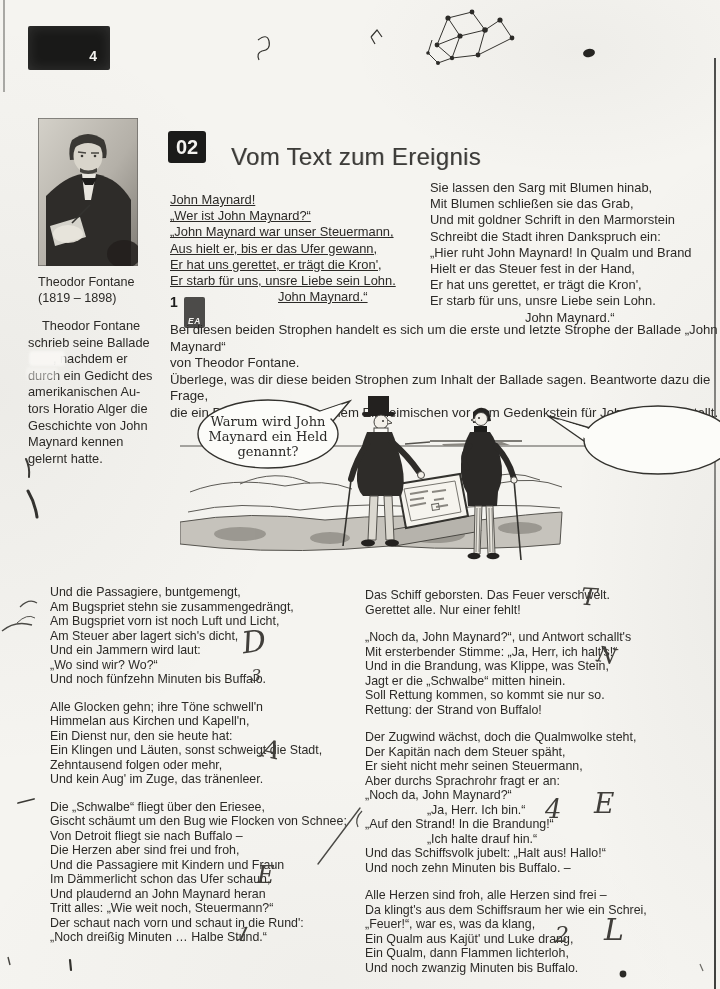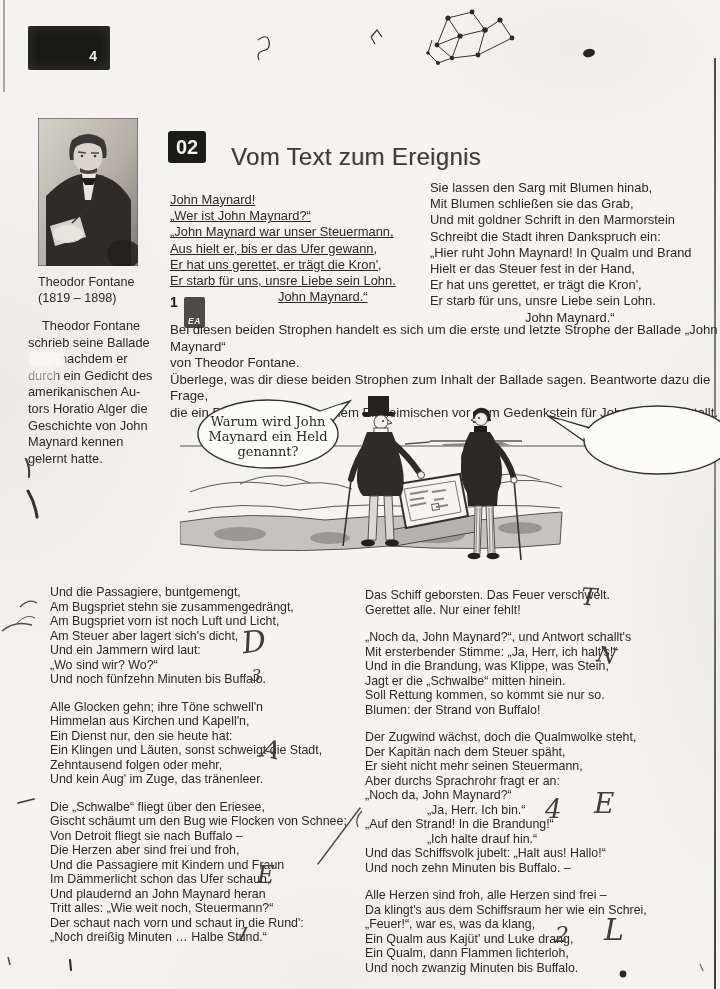--- a/index.html
+++ b/index.html
@@ -298,21 +298,21 @@
     <div class="stanza">
         <div class="poem-line">Das Schiff geborsten. Das Feuer verschwelt.</div>
         <div class="poem-line">Gerettet alle. Nur einer fehlt!</div>
       </div>
     <div class="stanza">
         <div class="poem-line">„Noch da, John Maynard?“, und Antwort schallt's</div>
         <div class="poem-line">Mit ersterbender Stimme: „Ja, Herr, ich halt's!“</div>
         <div class="poem-line">Und in die Brandung, was Klippe, was Stein,</div>
         <div class="poem-line">Jagt er die „Schwalbe“ mitten hinein.</div>
         <div class="poem-line">Soll Rettung kommen, so kommt sie nur so.</div>
-        <div class="poem-line">Blumen: der Strand von Buffalo!</div>
+        <div class="poem-line">Rettung: der Strand von Buffalo!</div>
       </div>
     <div class="stanza">
         <div class="poem-line">Der Zugwind wächst, doch die Qualmwolke steht,</div>
         <div class="poem-line">Der Kapitän nach dem Steuer späht,</div>
         <div class="poem-line">Er sieht nicht mehr seinen Steuermann,</div>
         <div class="poem-line">Aber durchs Sprachrohr fragt er an:</div>
         <div class="poem-line">„Noch da, John Maynard?“</div>
         <div class="poem-line">                  „Ja, Herr. Ich bin.“</div>
         <div class="poem-line">„Auf den Strand! In die Brandung!“</div>
         <div class="poem-line">                  „Ich halte drauf hin.“</div>

